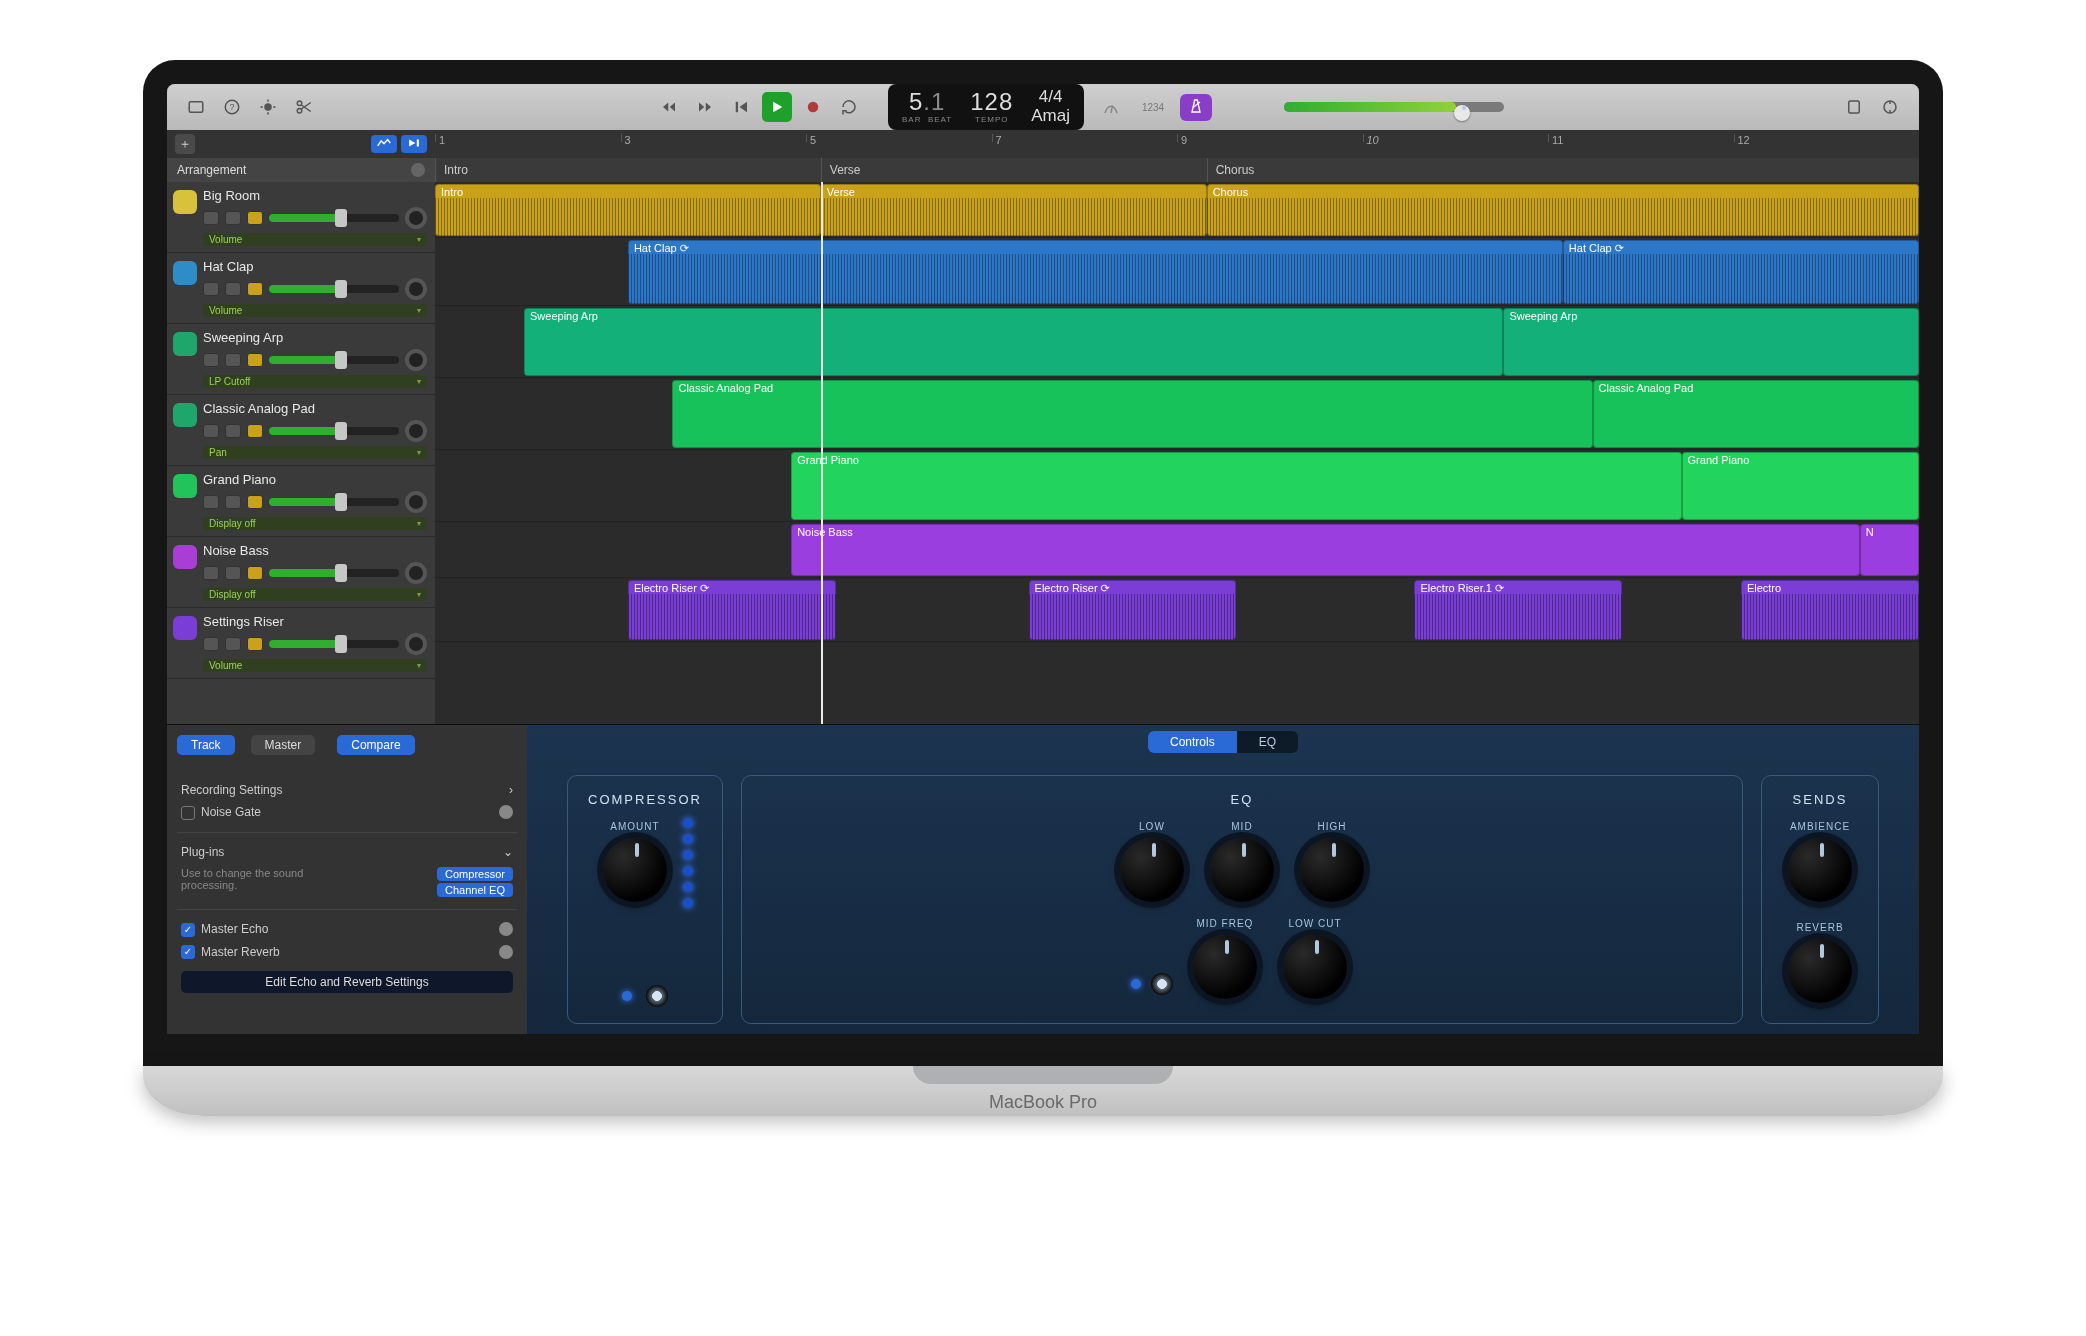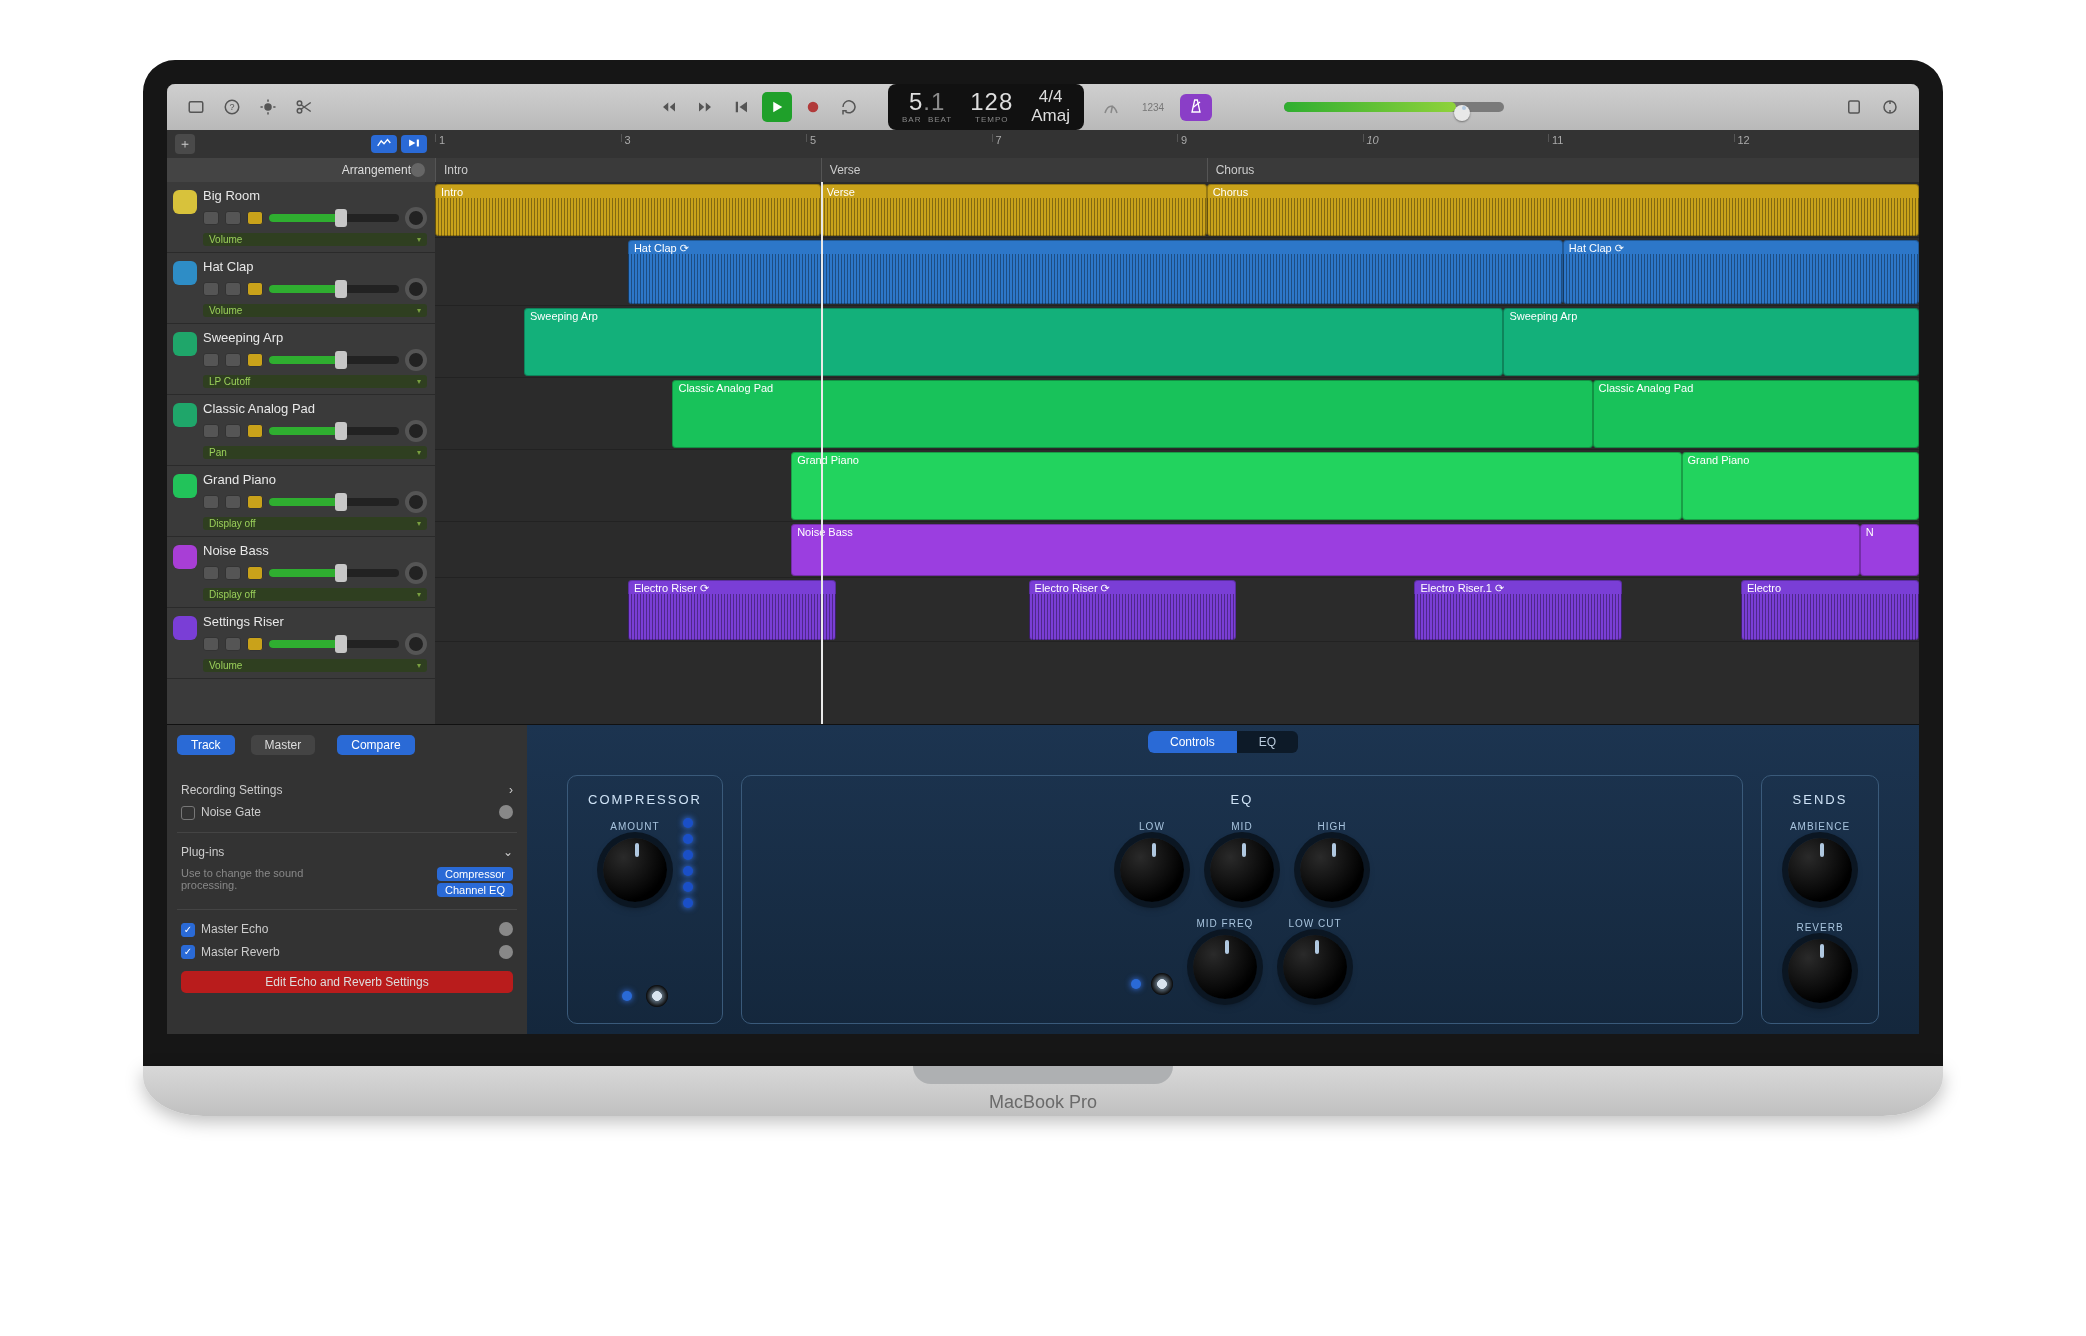--- a/index.html
+++ b/index.html
@@ -28,21 +28,21 @@
   .master-vol .fill { position:absolute; left:0; top:0; bottom:0; width:78%; background:linear-gradient(90deg,#2fae30,#8fd23b); border-radius:5px; }
   .master-vol .knob { position:absolute; left:78%; top:50%; transform:translate(-50%,-50%); width:16px; height:16px; background:#e8e8e8; border-radius:50%; box-shadow:0 1px 2px rgba(0,0,0,.4); }
 
   
   .main { flex:1; display:flex; min-height:0; }
   .tracks-col { width:268px; background:#3a3a3a; display:flex; flex-direction:column; }
   .tracks-head { height:28px; background:#333; display:flex; align-items:center; padding:0 8px; gap:6px; }
   .tracks-head .plus { width:20px; height:20px; background:#4a4a4a; border-radius:4px; display:flex; align-items:center; justify-content:center; }
   .tracks-head .right { margin-left:auto; display:flex; gap:4px; }
   .chip { background:#2a6ad6; color:#fff; font-size:12px; padding:2px 6px; border-radius:4px; }
-  .arr-row { height:24px; background:#444; display:flex; align-items:center; padding:0 10px; font-size:12px; color:#ddd; justify-content:flex-end; }
+  .arr-row { height:24px; background:#444; display:flex; align-items:center; padding:0 10px; font-size:12px; color:#ddd; justify-content:space-between; }
   .arr-row .close { width:14px; height:14px; border-radius:50%; background:#666; }
 
   .track { border-bottom:1px solid #2a2a2a; padding:6px 8px 6px 36px; position:relative; }
   .track .icon { position:absolute; left:6px; top:8px; width:24px; height:24px; border-radius:6px; }
   .track .name { font-size:13px; color:#e8e8e8; margin-bottom:4px; }
   .track .strip { display:flex; align-items:center; gap:6px; }
   .mini { width:16px; height:14px; background:#555; border-radius:3px; border:1px solid #333; }
   .fader { flex:1; height:8px; background:#222; border-radius:4px; position:relative; }
   .fader .fill { position:absolute; left:0; top:0; bottom:0; width:55%; background:#2fae30; border-radius:4px; }
   .fader .thumb { position:absolute; left:55%; top:50%; transform:translate(-50%,-50%); width:12px; height:18px; background:#c7c7c7; border-radius:3px; }
@@ -70,21 +70,21 @@
   .tab { padding:3px 14px; border-radius:5px; background:#444; font-size:12px; color:#ddd; }
   .tab.on { background:#2a6ad6; color:#fff; }
   .sect { padding:8px 4px; border-bottom:1px solid #444; }
   .sect .row { display:flex; align-items:center; justify-content:space-between; padding:4px 0; font-size:12px; color:#ccc; }
   .chk { width:14px; height:14px; border:1px solid #777; border-radius:3px; display:inline-block; margin-right:6px; vertical-align:middle; }
   .chk.on { background:#2a6ad6; border-color:#2a6ad6; }
   .chk.on::after { content:"✓"; color:#fff; font-size:10px; display:block; text-align:center; line-height:12px; }
   .tagbox { display:flex; flex-direction:column; gap:2px; }
   .tag { background:#2a6ad6; color:#fff; font-size:11px; padding:1px 8px; border-radius:4px; }
   .slider-dot { width:14px; height:14px; border-radius:50%; background:#888; }
-  .wide-btn { background:#b91c1c; color:#ddd; font-size:12px; padding:4px; text-align:center; border-radius:5px; margin-top:8px; }
+  .wide-btn { background:#0f172a; color:#ddd; font-size:12px; padding:4px; text-align:center; border-radius:5px; margin-top:8px; }
 
   .smart-right { flex:1; background:linear-gradient(#1c3450,#14273c); position:relative; }
   .sc-tabs { position:absolute; top:6px; left:50%; transform:translateX(-50%); display:flex; border-radius:6px; overflow:hidden; background:#0d1a28; }
   .sc-tabs .t { padding:4px 22px; font-size:12px; color:#bcd; }
   .sc-tabs .t.on { background:#2a6ad6; color:#fff; }
   .panel-row { position:absolute; top:50px; left:0; right:0; bottom:10px; display:flex; gap:18px; padding:0 40px; align-items:stretch; }
   .module { border:1px solid #3a5a7a; border-radius:10px; padding:16px 20px; display:flex; flex-direction:column; align-items:center; }
   .module .title { color:#cfe3f6; font-size:13px; letter-spacing:2px; margin-bottom:10px; }
   .knob { width:64px; height:64px; border-radius:50%; background:radial-gradient(circle at 32% 30%, #2a2a2a, #000 70%); box-shadow:0 0 0 6px #0b1622, 0 4px 10px rgba(0,0,0,.6); position:relative; margin:6px; }
   .knob::after { content:""; position:absolute; left:50%; top:8%; width:4px; height:22%; background:#b0c8e0; border-radius:2px; transform-origin:50% 190%; }

